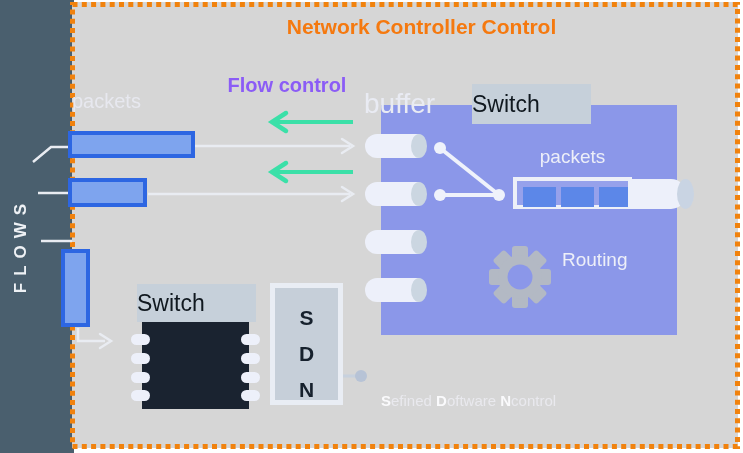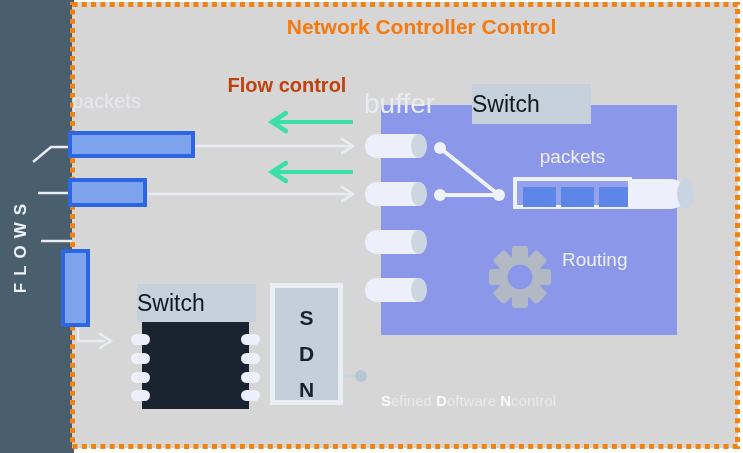--- a/index.html
+++ b/index.html
@@ -9,21 +9,21 @@
   
   #side-strip{left:0;top:0;width:74px;height:453px;background:#4A5F6E;}
   #flows-label{left:-79px;top:228px;width:200px;height:34px;line-height:34px;text-align:center;
                transform:rotate(-90deg);color:#EEF1F5;font-weight:bold;font-size:17px;letter-spacing:7px;}
   
   #board{left:72px;top:2px;width:666px;height:446px;background:#D6D6D6;}
   svg.layer{left:0;top:0;width:743px;height:453px;pointer-events:none;}
   
   #title{left:100px;top:15px;width:643px;text-align:center;color:#F5790F;font-size:21px;font-weight:bold;}
   #packets-in-label{left:72px;top:90px;font-size:20px;color:#E7E8EF;}
-  #flow-control-label{left:207px;top:74px;width:160px;text-align:center;color:#c2410c;font-size:20px;font-weight:bold;}
+  #flow-control-label{left:207px;top:74px;width:160px;text-align:center;color:#8b5cf6;font-size:20px;font-weight:bold;}
   #buffer-label{left:364px;top:88px;font-size:28px;color:#E9EBF3;}
   
   .bar{background:#7EA4EE;border:4px solid #2D66E2;box-sizing:border-box;}
   #bar-1{left:68px;top:131px;width:127px;height:27px;}
   #bar-2{left:68px;top:178px;width:79px;height:29px;}
   #bar-3{left:61px;top:249px;width:29px;height:78px;}
   
   #router-box{left:381px;top:105px;width:296px;height:230px;background:#8B97E9;}
   .steel-label{background:#C6D0DA;color:#10181F;font-size:23px;box-sizing:border-box;}
   #switch-top-label{left:472px;top:84px;width:119px;height:40px;line-height:40px;}

